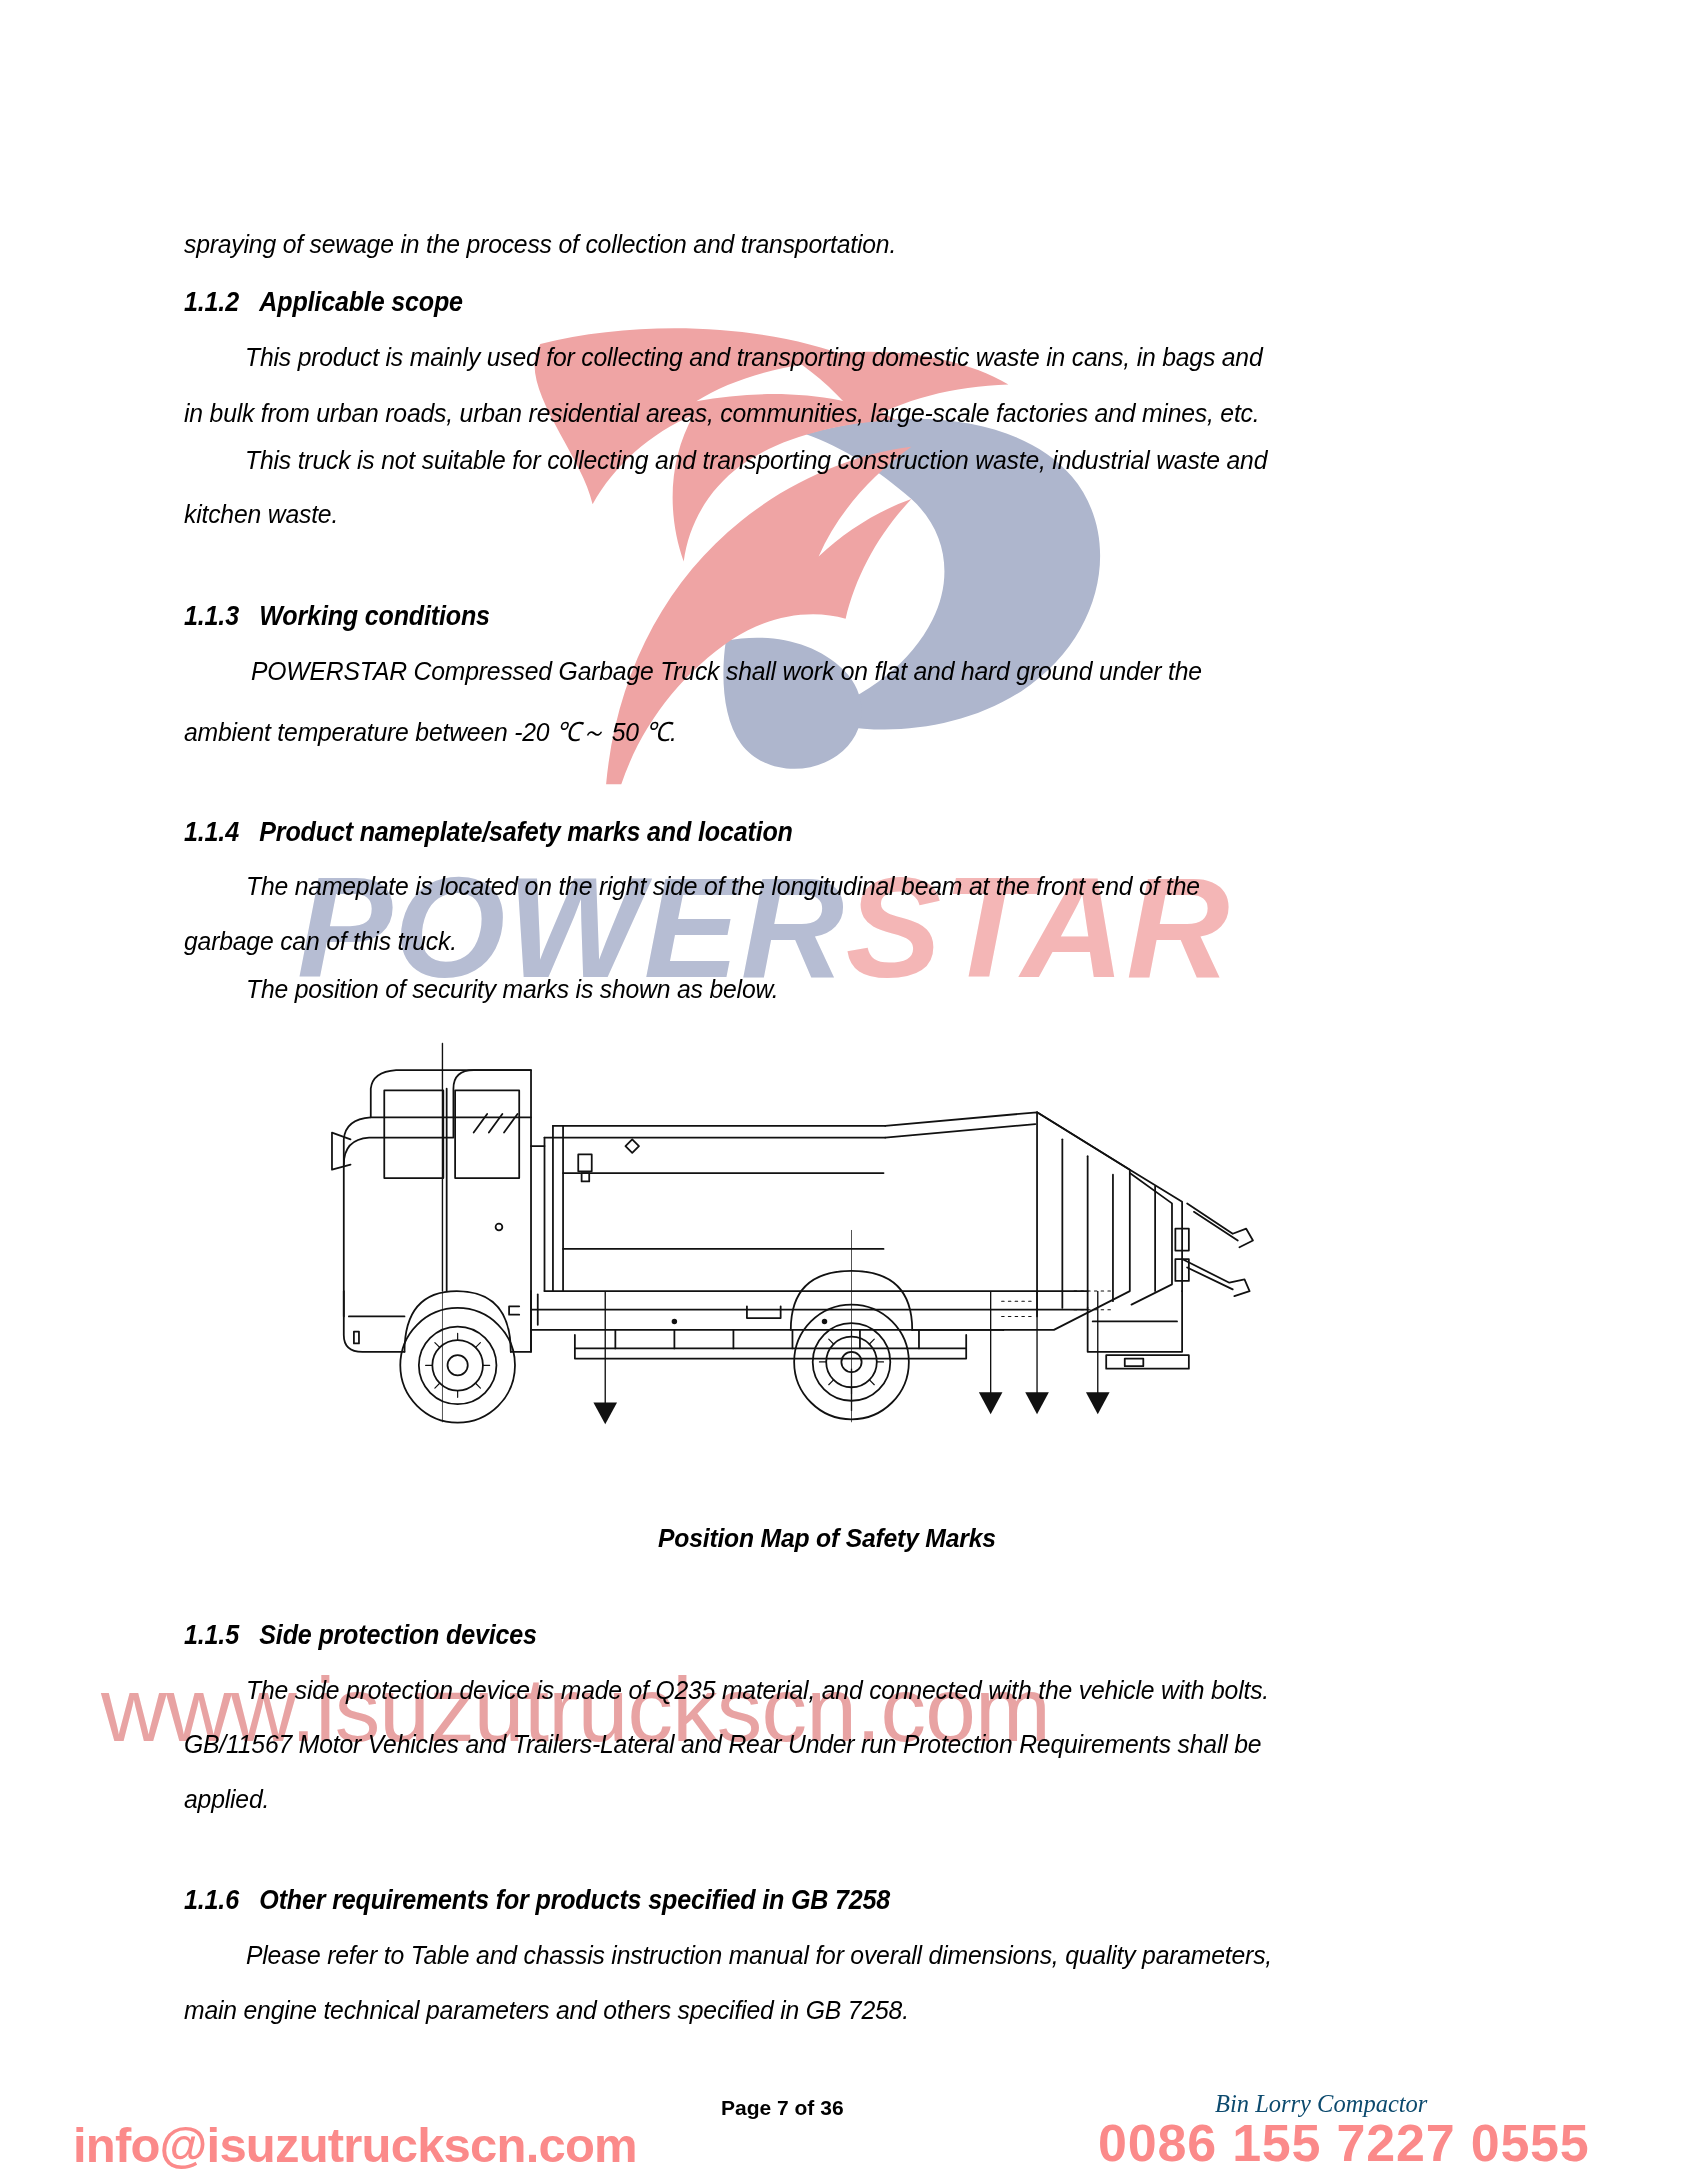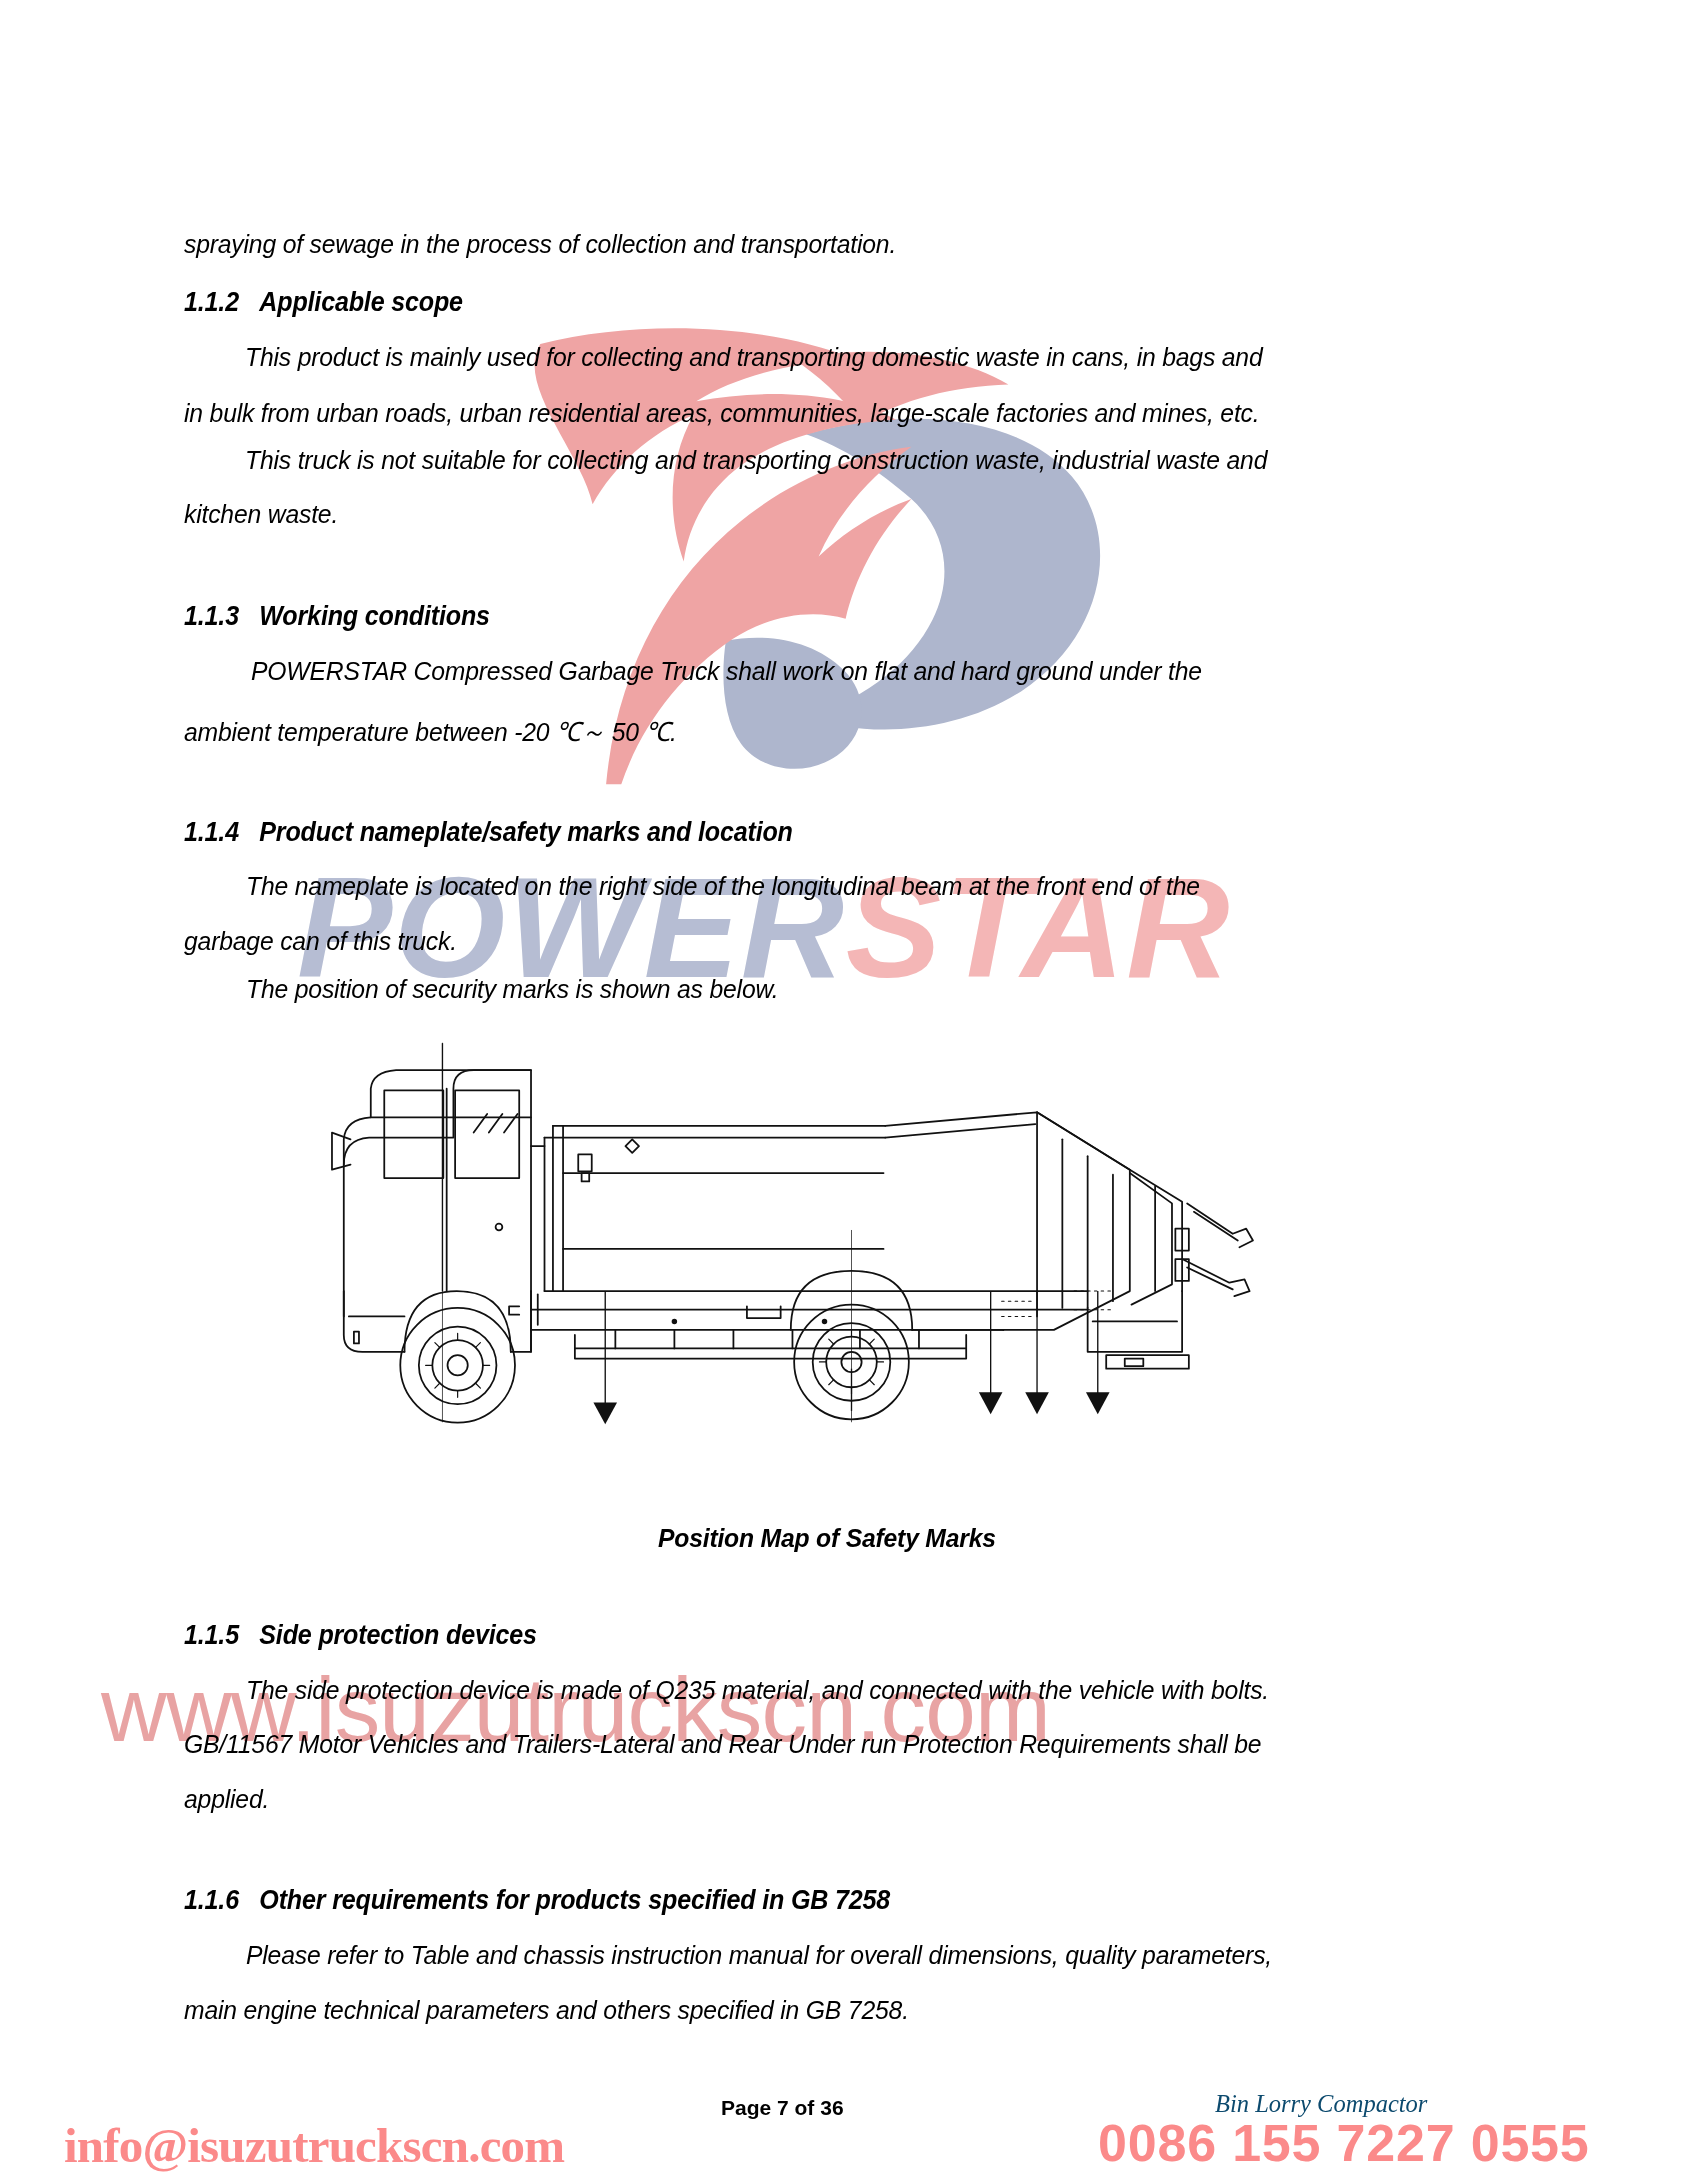--- a/index.html
+++ b/index.html
@@ -134,26 +134,26 @@
     top: 2090px;
     font-size: 24.5px;
     font-style: italic;
     font-family: "Liberation Serif", serif;
     color: #0c4a6e;
     white-space: nowrap;
     z-index: 4;
   }
   .footer-email {
     position: absolute;
-    left: 64px;
+    left: 73px;
     top: 2117px;
     font-size: 49px;
     font-weight: 700;
     color: #fb8a8a;
-    font-family: Liberation Serif, serif;
+    font-family: Liberation Sans, sans-serif;
     white-space: nowrap;
     letter-spacing: -0.8px;
     z-index: 4;
   }
   .footer-phone {
     position: absolute;
     left: 1098px;
     top: 2113px;
     font-size: 52px;
     font-weight: 700;

